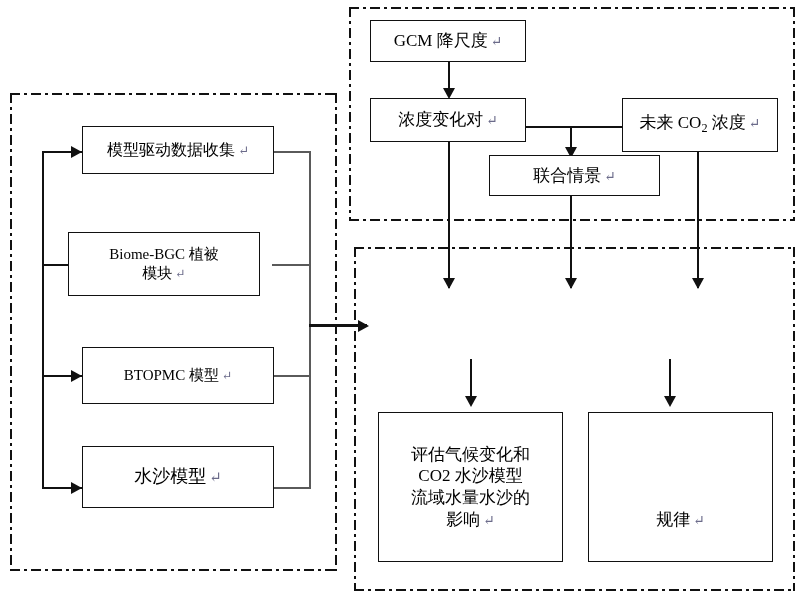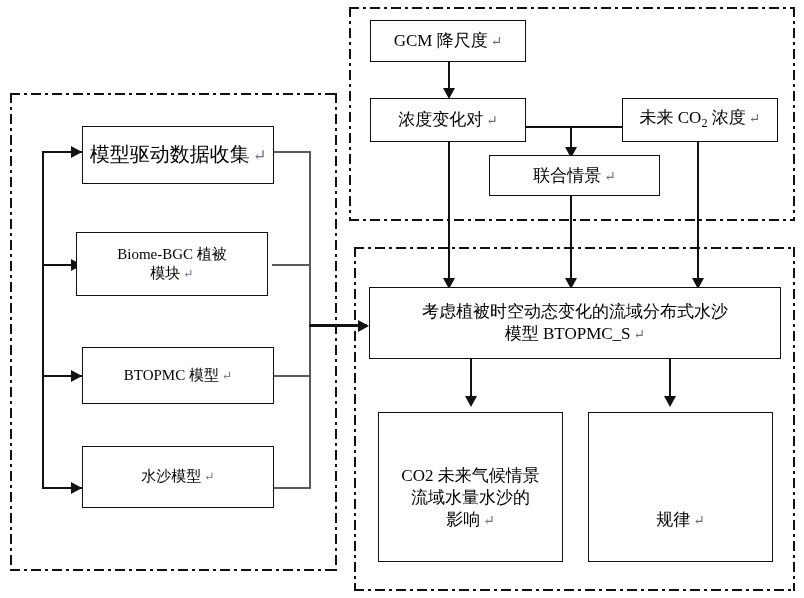--- a/index.html
+++ b/index.html
@@ -108,36 +108,36 @@
   <div class="ln thin" style="left:309px; top:152px; width:2px; height:337px;"></div>
 
   <div class="ln thin" style="left:272px; top:151px; width:39px; height:2px;"></div>
   <div class="ln thin" style="left:272px; top:264px; width:39px; height:2px;"></div>
   <div class="ln thin" style="left:272px; top:375px; width:39px; height:2px;"></div>
   <div class="ln thin" style="left:272px; top:487px; width:39px; height:2px;"></div>
 
   <div class="ln" style="left:309px; top:324px; width:58px; height:3px;"></div>
   <div class="arrowhead right" style="left:358px; top:320px;"></div>
 
-  <div class="node" style="left:82px; top:126px; width:192px; height:58px; font-size:20px;">
+  <div class="node" style="left:82px; top:126px; width:192px; height:48px; font-size:16px;">
     <span class="txt"><span>模型驱动数据收集</span><span class="pilcrow">↵</span></span>
   </div>
 
-  <div class="node" style="left:76px; top:232px; width:192px; height:64px; font-size:15px;">
+  <div class="node" style="left:68px; top:232px; width:192px; height:64px; font-size:15px;">
     <span class="txt">
       <span>Biome-BGC 植被</span><br>
       <span>模块</span><span class="pilcrow">↵</span>
     </span>
   </div>
 
   <div class="node" style="left:82px; top:347px; width:192px; height:57px; font-size:15px;">
     <span class="txt"><span>BTOPMC 模型</span><span class="pilcrow">↵</span></span>
   </div>
 
-  <div class="node" style="left:82px; top:446px; width:192px; height:62px; font-size:15px;">
+  <div class="node" style="left:82px; top:446px; width:192px; height:62px; font-size:18px;">
     <span class="txt"><span>水沙模型</span><span class="pilcrow">↵</span></span>
   </div>
 
   <div class="ln" style="left:448px; top:59px; width:2px; height:37px;"></div>
   <div class="arrowhead down" style="left:443px; top:88px;"></div>
 
   <div class="ln" style="left:521px; top:126px; width:101px; height:2px;"></div>
 
   <div class="ln" style="left:570px; top:126px; width:2px; height:29px;"></div>
   <div class="arrowhead down" style="left:565px; top:147px;"></div>
@@ -152,45 +152,39 @@
   <div class="arrowhead down" style="left:692px; top:278px;"></div>
 
   <div class="node" style="left:370px; top:20px; width:156px; height:42px; font-size:17px;">
     <span class="txt"><span>GCM 降尺度</span><span class="pilcrow">↵</span></span>
   </div>
 
   <div class="node" style="left:370px; top:98px; width:156px; height:44px; font-size:17px;">
     <span class="txt"><span>浓度变化对</span><span class="pilcrow">↵</span></span>
   </div>
 
-  <div class="node" style="left:622px; top:98px; width:156px; height:44px; font-size:17px;">
+  <div class="node" style="left:622px; top:98px; width:156px; height:54px; font-size:17px;">
     <span class="txt"><span>未来 CO</span><span class="sub">2</span><span> 浓度</span><span class="pilcrow">↵</span></span>
   </div>
 
   <div class="node" style="left:489px; top:155px; width:171px; height:41px; font-size:17px;">
     <span class="txt"><span>联合情景</span><span class="pilcrow">↵</span></span>
   </div>
 
-  <div class="node" style="left:369px; top:287px; width:412px; height:72px; font-size:17px;">
-    <span class="txt">
-      <span>考虑植被时空动态变化的流域分布式水沙</span><br>
-      <span>模型 BTOPMC_S</span><span class="pilcrow">↵</span>
-    </span>
-  </div>
 
   <div class="ln" style="left:470px; top:359px; width:2px; height:44px;"></div>
   <div class="arrowhead down" style="left:465px; top:396px;"></div>
 
   <div class="ln" style="left:669px; top:359px; width:2px; height:44px;"></div>
   <div class="arrowhead down" style="left:664px; top:396px;"></div>
 
   <div class="node" style="left:378px; top:412px; width:185px; height:150px; font-size:17px;">
     <span class="txt">
-      <br>
-      <span>CO2 未来气候情景</span><br>
+      <span>评估气候变化和</span><br>
+      <span>CO2 水沙模型</span><br>
       <span>流域水量水沙的</span><br>
       <span>影响</span><span class="pilcrow">↵</span>
     </span>
   </div>
 
   <div class="node" style="left:588px; top:412px; width:185px; height:150px; font-size:17px;">
     <span class="txt">
       <br>
       <br>
       <br>

